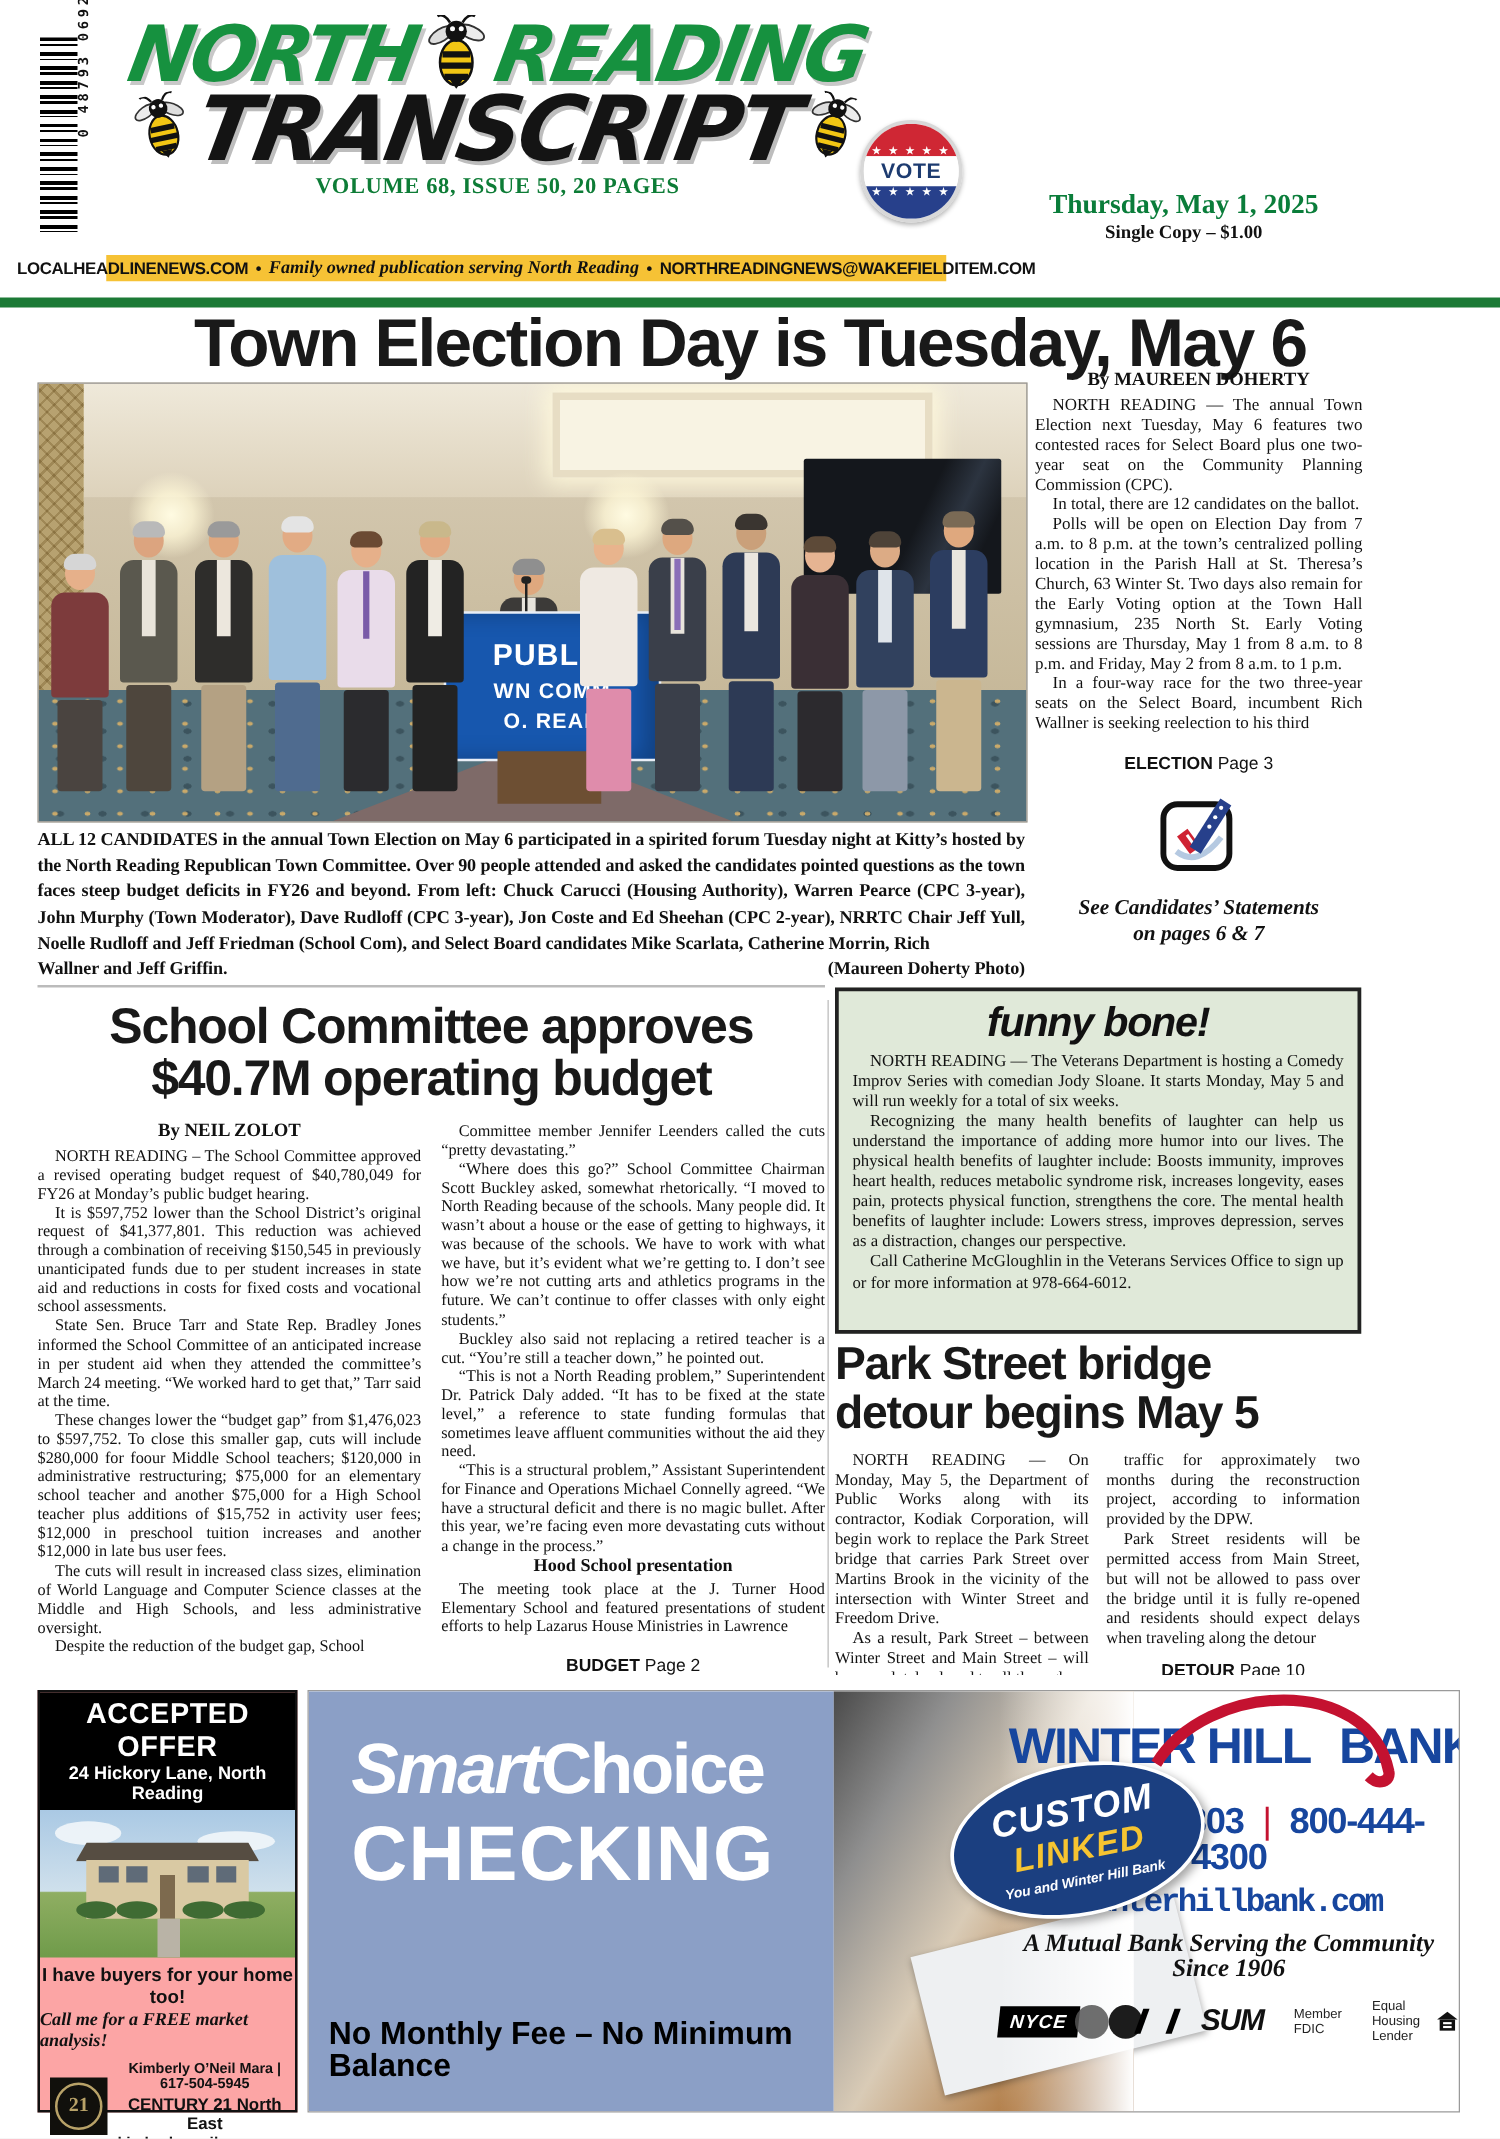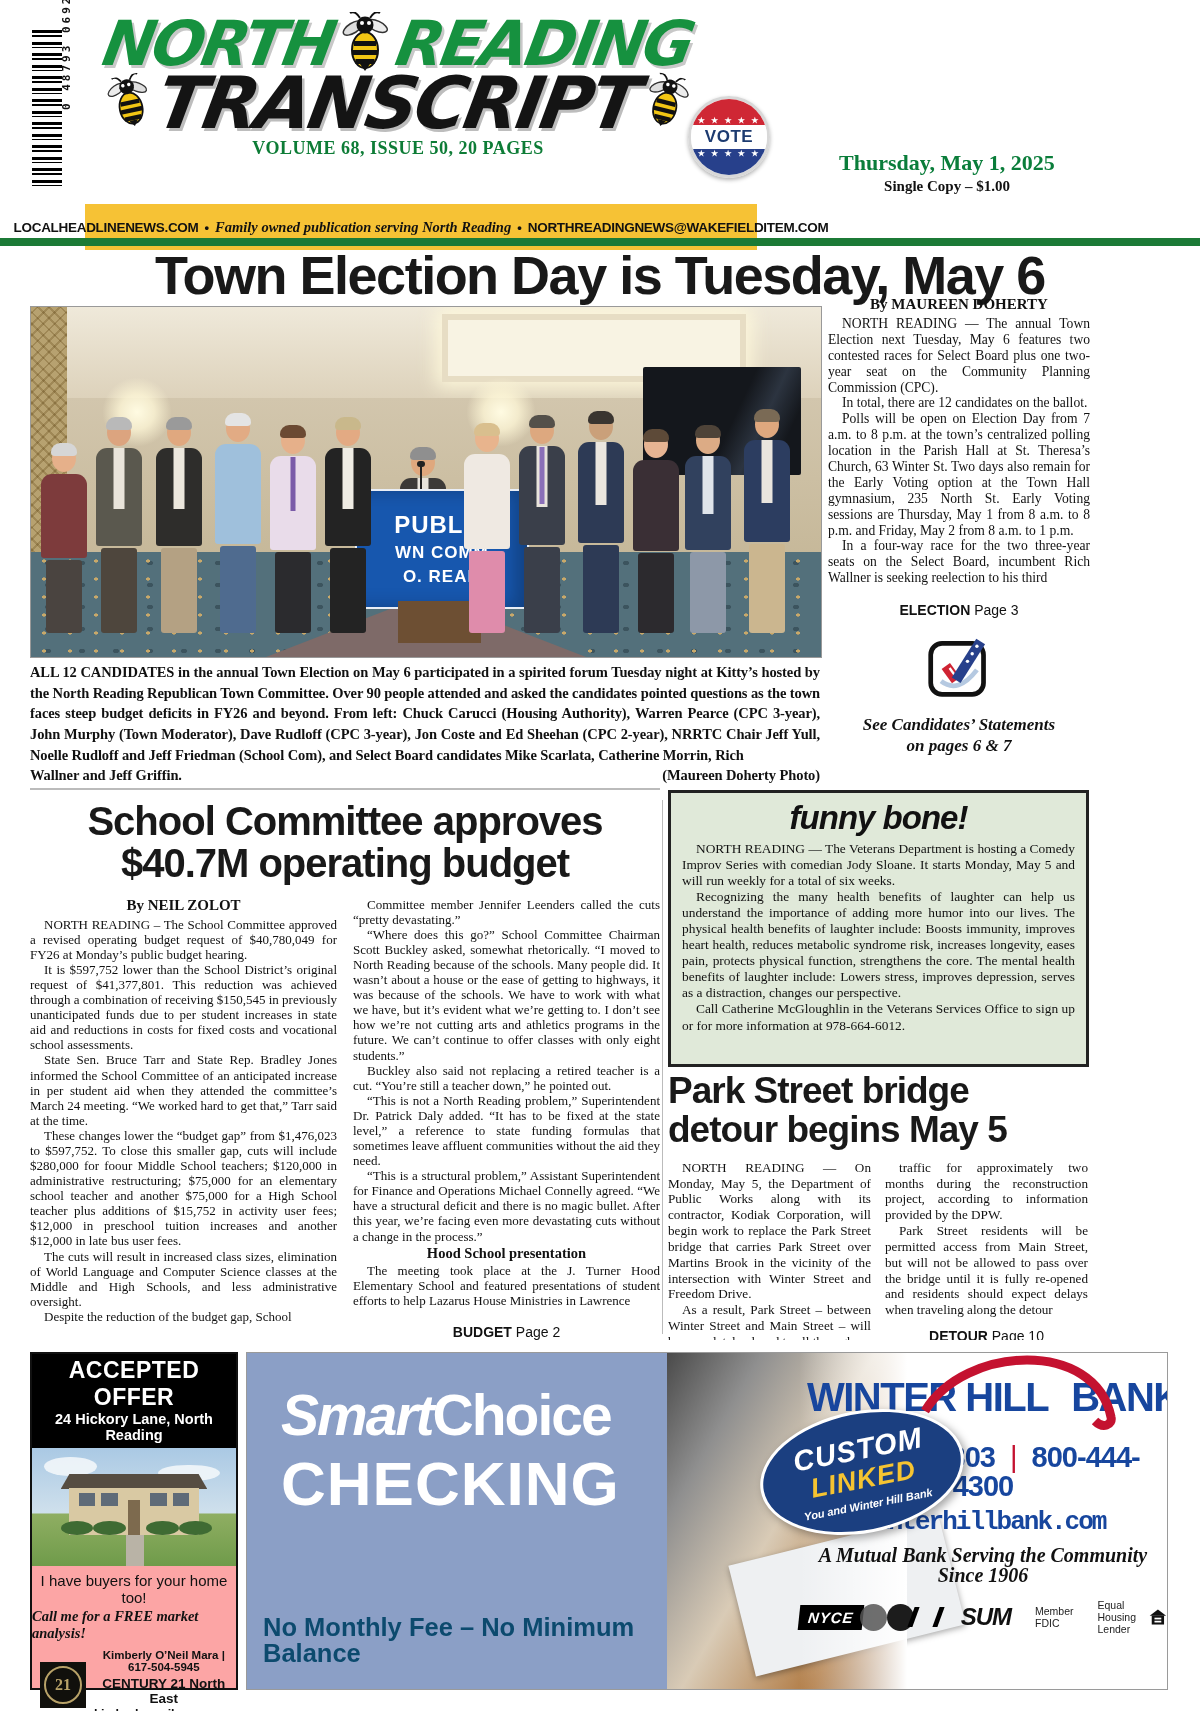--- a/index.html
+++ b/index.html
@@ -13,21 +13,21 @@
     transform:rotate(-90deg);transform-origin:left top;letter-spacing:3px;white-space:nowrap;}
   .mast-title{position:absolute;left:92px;top:12px;width:612px;text-align:center;}
   .mt-row{display:flex;justify-content:center;align-items:center;}
   .script{font-family:"DejaVu Sans",sans-serif;font-style:italic;font-weight:900;transform:skewX(-10deg);
     letter-spacing:-3px;line-height:.92;}
   .mt-green{color:#16913f;font-size:62px;text-shadow:3px 3px 0 #c8c8c8;}
   .mt-black{color:#141414;font-size:72px;text-shadow:3px 3px 0 #bdbdbd;}
   .bee{width:64px;height:64px;flex:0 0 auto;}
   .bee.small{width:56px;height:56px;}
   .volume-line{margin-top:2px;color:#0d7c36;font:700 18px "Liberation Serif",serif;letter-spacing:.5px;}
-  .banner-yellow{position:absolute;left:85px;top:204px;width:672px;height:46px;background:#f6c235;
+  .banner-yellow{position:absolute;left:85px;top:204px;width:672px;height:21px;background:#f6c235;
     display:flex;align-items:center;justify-content:center;gap:6px;white-space:nowrap;}
   .banner-yellow .url{font:700 13.5px "Liberation Sans",sans-serif;letter-spacing:-.3px;}
   .banner-yellow .tag{font:italic 700 14.5px "Liberation Serif",serif;}
   .banner-yellow .dot{font:700 13px "Liberation Sans",sans-serif;}
   .vote-pin{position:absolute;left:688px;top:96px;width:76px;height:76px;border-radius:50%;overflow:hidden;
     border:3px solid #d8d8d8;box-shadow:0 2px 4px rgba(0,0,0,.3);display:flex;flex-direction:column;}
   .vp-red{flex:1.05;background:#cf2734;color:#fff;font:700 8px "Liberation Sans",sans-serif;
     display:flex;align-items:flex-end;justify-content:center;letter-spacing:2px;}
   .vp-mid{flex:1;background:#fff;color:#1d3b70;font:800 17px "Liberation Sans",sans-serif;
     display:flex;align-items:center;justify-content:center;letter-spacing:.5px;}
@@ -108,37 +108,37 @@
   .c21-head{background:#000;color:#fff;text-align:center;padding:3px 0 5px;}
   .c21-head .l1{font-weight:800;font-size:23px;letter-spacing:.5px;}
   .c21-head .l2{font-weight:700;font-size:14.5px;}
   .c21-photo{position:relative;height:118px;overflow:hidden;background:linear-gradient(#aac9e4 0%,#cfe0ec 55%,#8fae62 56%,#6f9b4a 100%);}
   .c21-cloud{position:absolute;background:#f2f6f9;border-radius:50%;opacity:.9;}
   .c21-house{position:absolute;left:18%;top:34%;width:64%;height:40%;background:#d9c9a3;}
   .c21-roof{position:absolute;left:14%;top:22%;width:72%;height:13%;background:#564d42;clip-path:polygon(0 100%,6% 0,94% 0,100% 100%);}
   .c21-door{position:absolute;left:47%;top:44%;width:6%;height:30%;background:#7d6a4e;}
   .c21-bush{position:absolute;bottom:26%;width:16%;height:12%;border-radius:50%;background:#3f6b33;}
   .c21-walk{position:absolute;left:46%;bottom:0;width:9%;height:26%;background:#b9b3a6;}
-  .c21-line1{text-align:center;font-weight:400;font-size:15px;margin-top:6px;}
+  .c21-line1{text-align:center;font-weight:700;font-size:15px;margin-top:6px;}
   .c21-line2{font:italic 700 14.5px "Liberation Serif",serif;margin-top:2px;}
   .c21-bottom{display:flex;gap:8px;align-items:center;padding:7px 8px 0 8px;}
   .c21-logo{width:46px;height:46px;background:#11100c;color:#cbA;display:flex;align-items:center;justify-content:center;flex:0 0 auto;}
   .c21-logo span{width:34px;height:34px;border:2px solid #b8a268;border-radius:50%;color:#b8a268;
     display:flex;align-items:center;justify-content:center;font:700 16px "Liberation Serif",serif;}
   .c21-info{text-align:center;flex:1;}
   .c21-agent{font-weight:700;font-size:11.5px;}
   .c21-co{font-weight:800;font-size:13.5px;margin-top:3px;}
   .c21-site{font-weight:700;font-size:12.5px;margin-top:1px;}
   .bank{position:absolute;left:246px;top:1352px;width:922px;height:338px;border:1px solid #9a9a9a;background:#fff;
     box-sizing:border-box;overflow:hidden;font-family:"Liberation Sans",sans-serif;}
   .bank-left{position:absolute;left:0;top:0;width:420px;height:100%;background:#8b9fc6;}
   .sc-line1{position:absolute;left:34px;top:34px;color:#fff;font:italic 800 57px/1 "Liberation Sans",sans-serif;letter-spacing:-2px;}
   .sc-line1 .nrm{font-style:normal;font-weight:800;}
   .sc-line2{position:absolute;left:34px;top:100px;color:#fff;font:800 62px/1 "Liberation Sans",sans-serif;letter-spacing:1px;}
-  .sc-tag{position:absolute;left:16px;top:262px;color:#0c4a6e;font:700 25.5px/1 "Liberation Sans",sans-serif;}
+  .sc-tag{position:absolute;left:16px;top:262px;color:#000000;font:700 25.5px/1 "Liberation Sans",sans-serif;}
   .bank-photo{position:absolute;left:420px;top:0;width:240px;height:100%;
     background:linear-gradient(120deg,#4a4a4a 0%,#8f8f8f 22%,#d9cbb6 48%,#b07a43 78%,#7e4f26 100%);}
   .bank-photo:before{content:"";position:absolute;left:30%;top:55%;width:90%;height:34%;background:#eef0f2;
     transform:rotate(-14deg);box-shadow:0 2px 6px rgba(0,0,0,.35);}
   .bank-photo:after{content:"";position:absolute;left:0;top:0;right:0;bottom:0;
     background:linear-gradient(90deg,rgba(255,255,255,0) 55%,#fff 100%);}
   .badge{position:absolute;left:512px;top:58px;width:200px;height:116px;background:#1b3f80;border:3px solid #fff;
     border-radius:50%;transform:rotate(-11deg);z-index:6;color:#fff;text-align:center;
     box-shadow:3px 4px 8px rgba(0,0,0,.35);display:flex;flex-direction:column;justify-content:center;line-height:1;}
   .badge .b1{font:italic 800 29px "Liberation Sans",sans-serif;letter-spacing:1px;}

